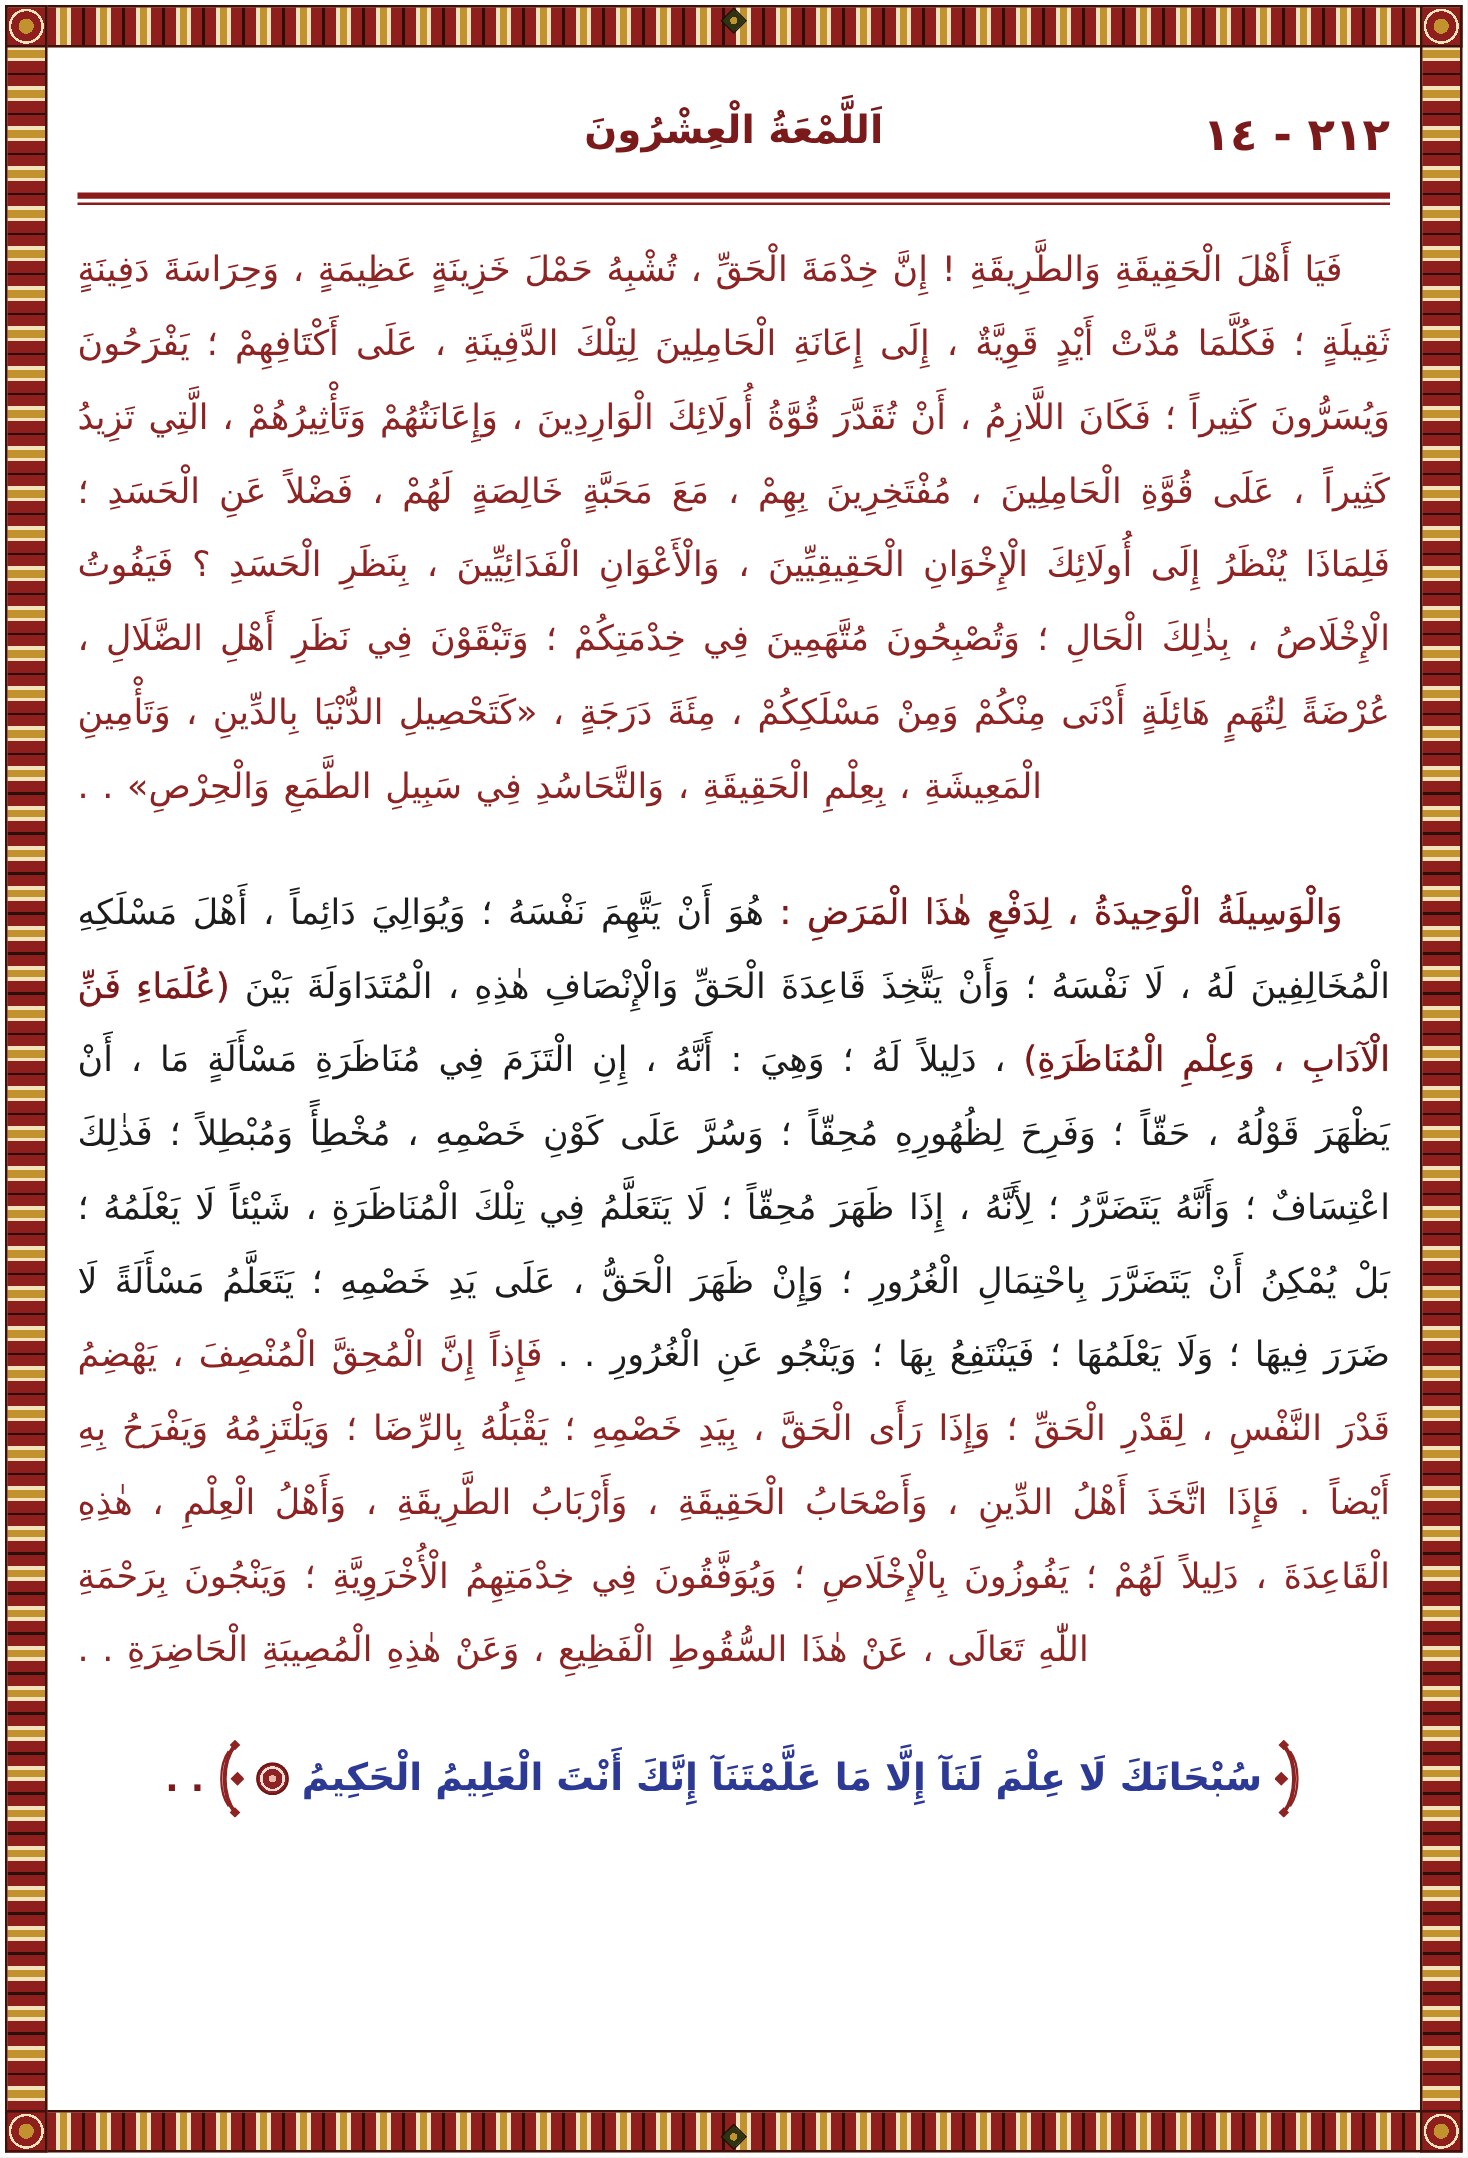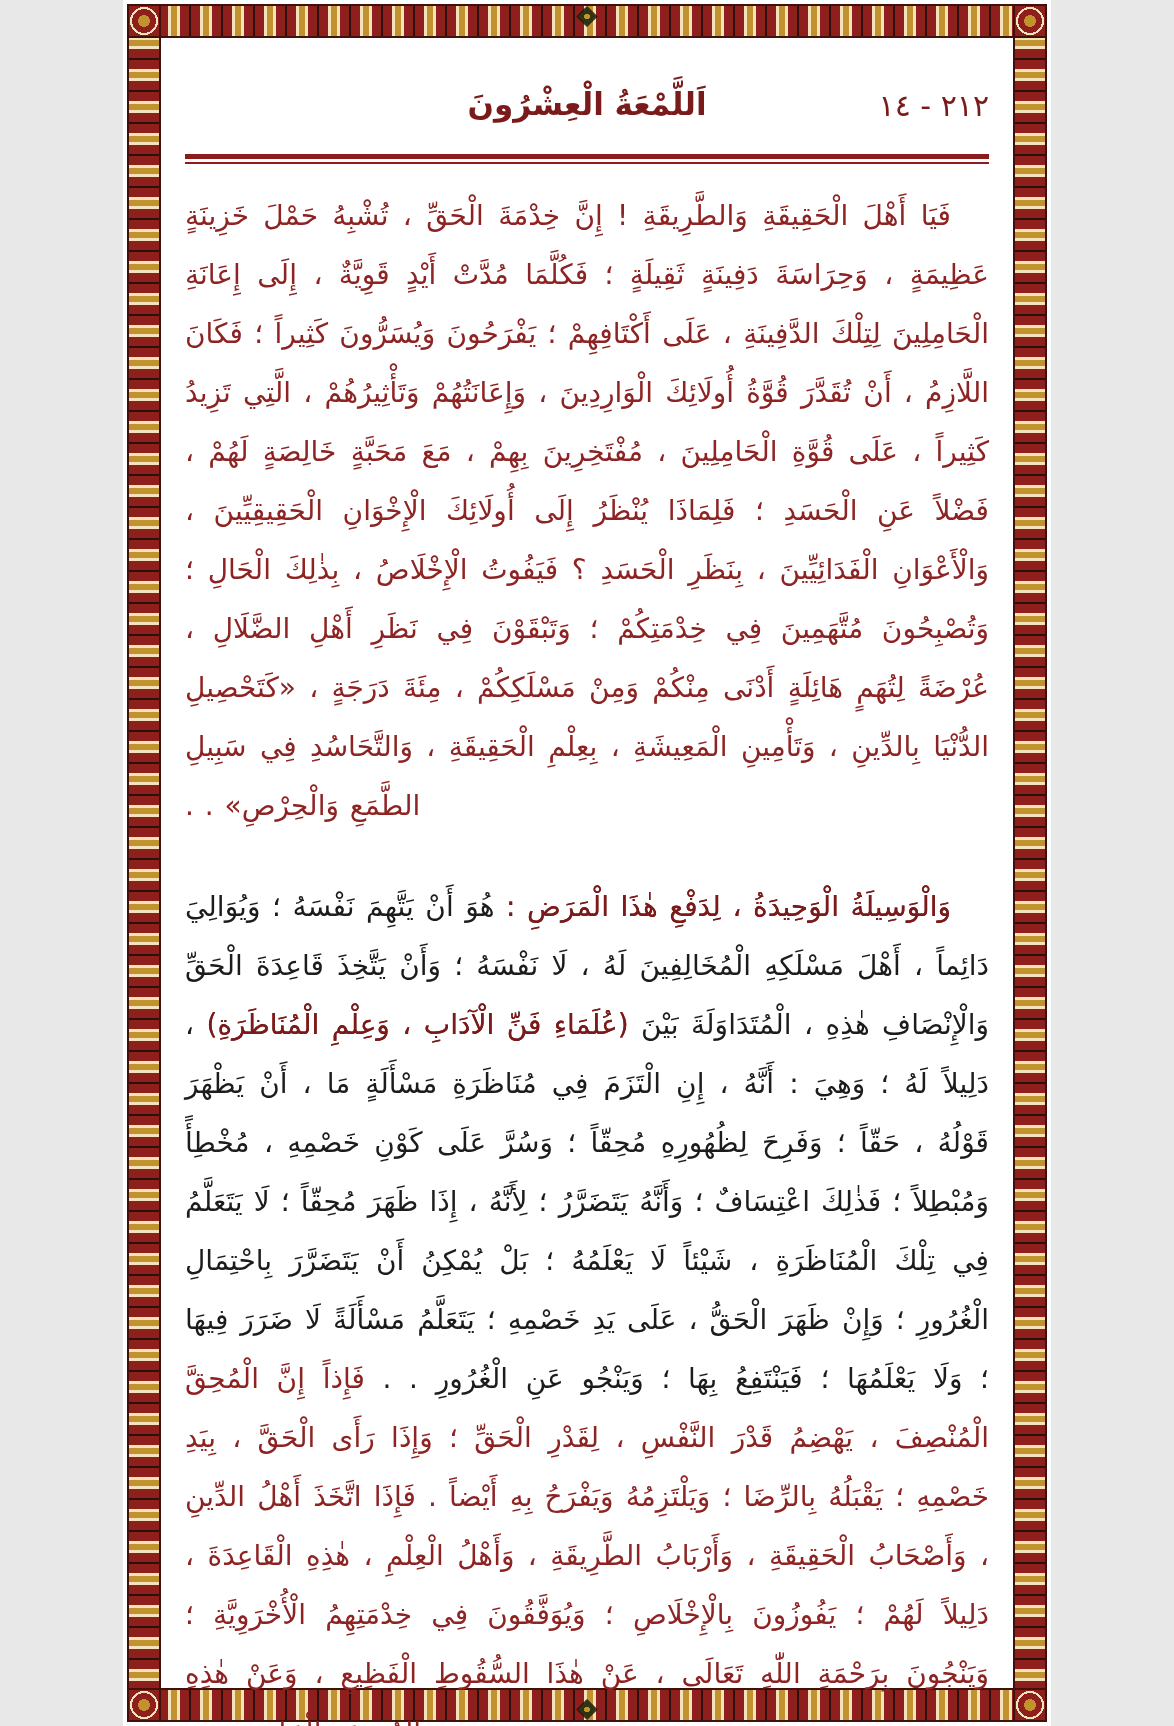--- a/index.html
+++ b/index.html
@@ -1,20 +1,20 @@
 <!DOCTYPE html>
 <html lang="ar" dir="rtl" style="--text-red: #8e2323; --text-red-dark: #7b1a1a; --text-black: #1c1c1c; --verse-blue: #2c3a96; --rule-red: #8c1b1b; --border-red: #8e1f1c; --border-gold: #c2922f;"><head>
 <meta charset="utf-8">
 <style>
   html, body { margin: 0; padding: 0; background: #e8e8e8; }
   * { box-sizing: border-box; }
 
   .page {
     position: relative;
-    width: 928px;
+    width: 1174px;
     height: 1726px;
     background: #ffffff;
     overflow: hidden;
     margin: 0 auto;
     font-family: "DejaVu Sans", sans-serif;
   }
 
   
   .frame { position: absolute; inset: 4px; pointer-events: none; z-index: 2; }
   .edge { position: absolute; background-color: #f2e3bd; }
@@ -63,21 +63,21 @@
   .page-title {
     text-align: center;
     font-size: 31px; font-weight: bold;
     color: var(--text-red-dark, #7b1a1a);
     letter-spacing: 1px;
   }
   .page-number {
     position: absolute; left: 0; top: 2px;  
     right: auto;
     direction: rtl;
-    font-size: 30px; font-weight: normal;
+    font-size: 36px; font-weight: bold;
     color: var(--text-red-dark, #7b1a1a);
   }
   
   .page-number { left: auto; right: 0; }
 
   .rule { margin-top: 12px; }
   .rule-thick { height: 5px; background: var(--rule-red, #8c1b1b); }
   .rule-thin  { height: 2px; background: var(--rule-red, #8c1b1b); margin-top: 3px; }
 
   .body-text { margin-top: 22px; }
@@ -161,20 +161,21 @@
     <div class="verse-line">
       <span class="bracket">
         <svg width="22" height="62" viewBox="0 0 22 62" aria-hidden="true">
           <path d="M7 4 C18 18 18 44 7 58" fill="none" stroke="currentColor" stroke-width="3.2"></path>
           <path d="M12 9 C20 20 20 42 12 53" fill="none" stroke="currentColor" stroke-width="1.8"></path>
           <rect x="1" y="27" width="8" height="8" transform="rotate(45 5 31)" fill="currentColor"></rect>
           <rect x="4" y="1" width="6" height="6" transform="rotate(45 7 4)" fill="currentColor"></rect>
           <rect x="4" y="55" width="6" height="6" transform="rotate(45 7 58)" fill="currentColor"></rect>
         </svg>
       </span>
+      <span class="verse-text">سُبْحَانَكَ لَا عِلْمَ لَنَآ إِلَّا مَا عَلَّمْتَنَآ إِنَّكَ أَنْتَ الْعَلِيمُ الْحَكِيمُ</span>
       <span class="rosette"></span>
       <span class="bracket">
         <svg width="22" height="62" viewBox="0 0 22 62" aria-hidden="true">
           <path d="M15 4 C4 18 4 44 15 58" fill="none" stroke="currentColor" stroke-width="3.2"></path>
           <path d="M10 9 C2 20 2 42 10 53" fill="none" stroke="currentColor" stroke-width="1.8"></path>
           <rect x="13" y="27" width="8" height="8" transform="rotate(45 17 31)" fill="currentColor"></rect>
           <rect x="12" y="1" width="6" height="6" transform="rotate(45 15 4)" fill="currentColor"></rect>
           <rect x="12" y="55" width="6" height="6" transform="rotate(45 15 58)" fill="currentColor"></rect>
         </svg>
       </span>

